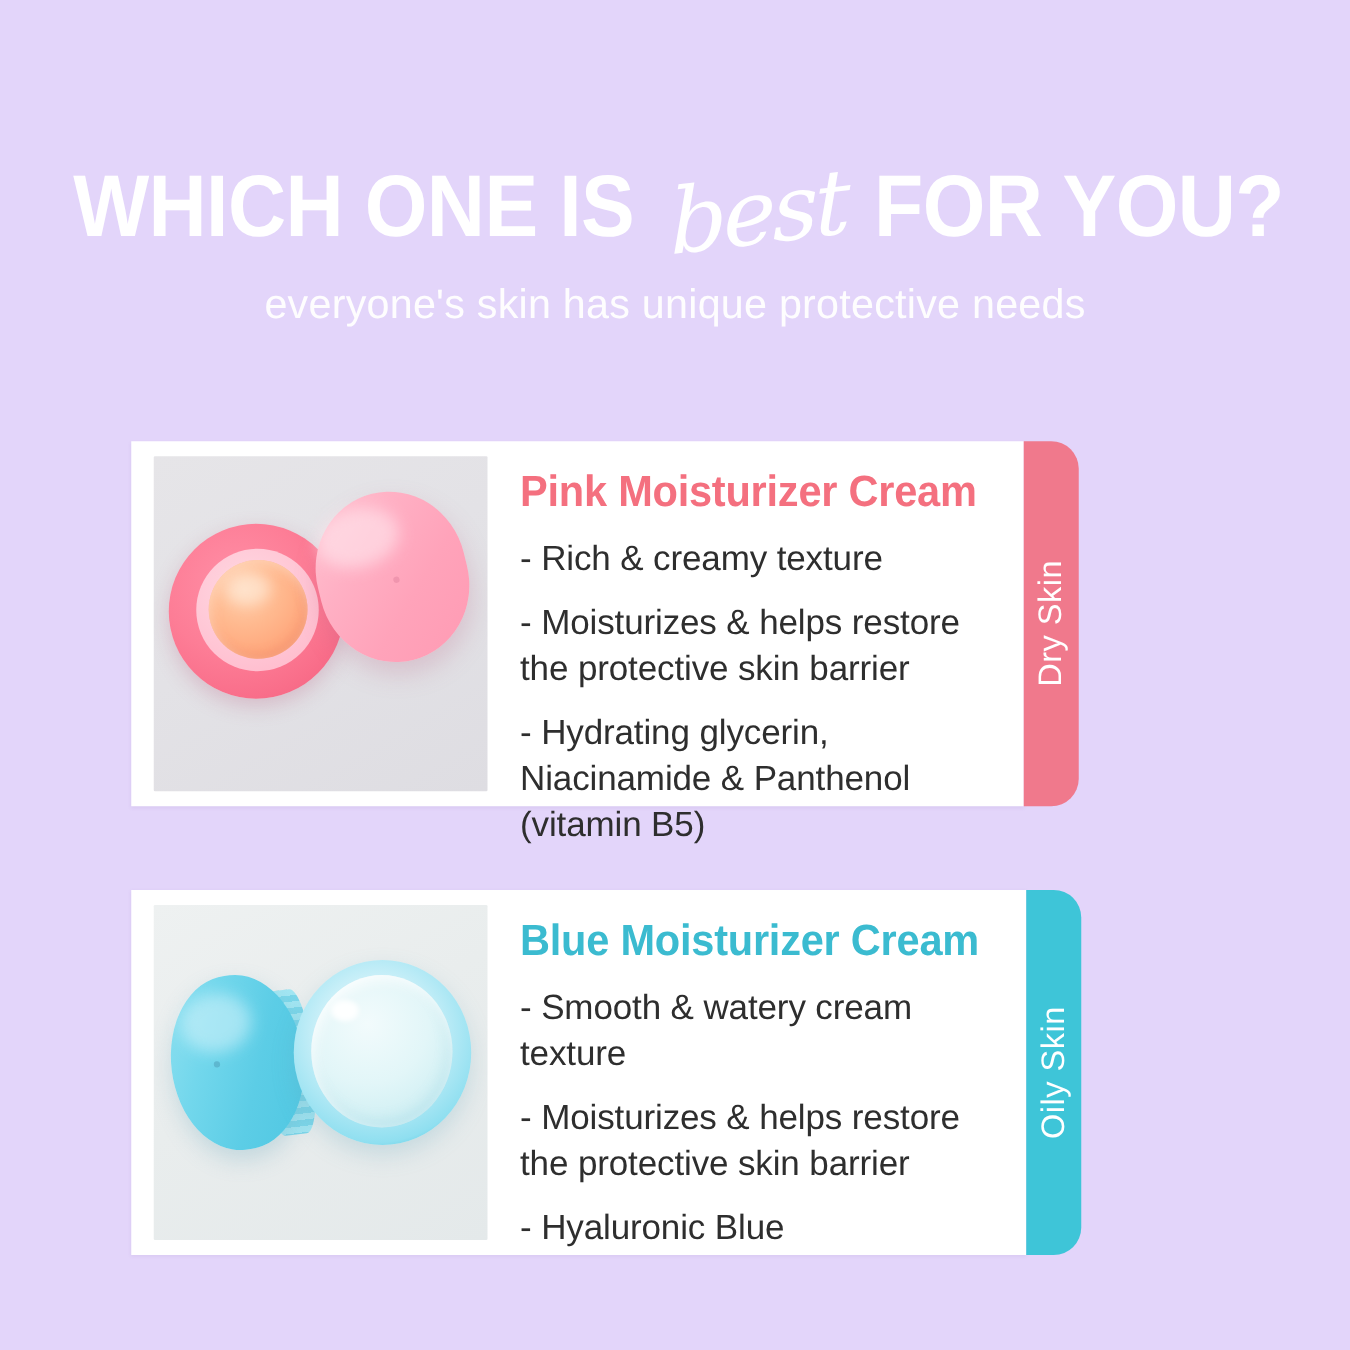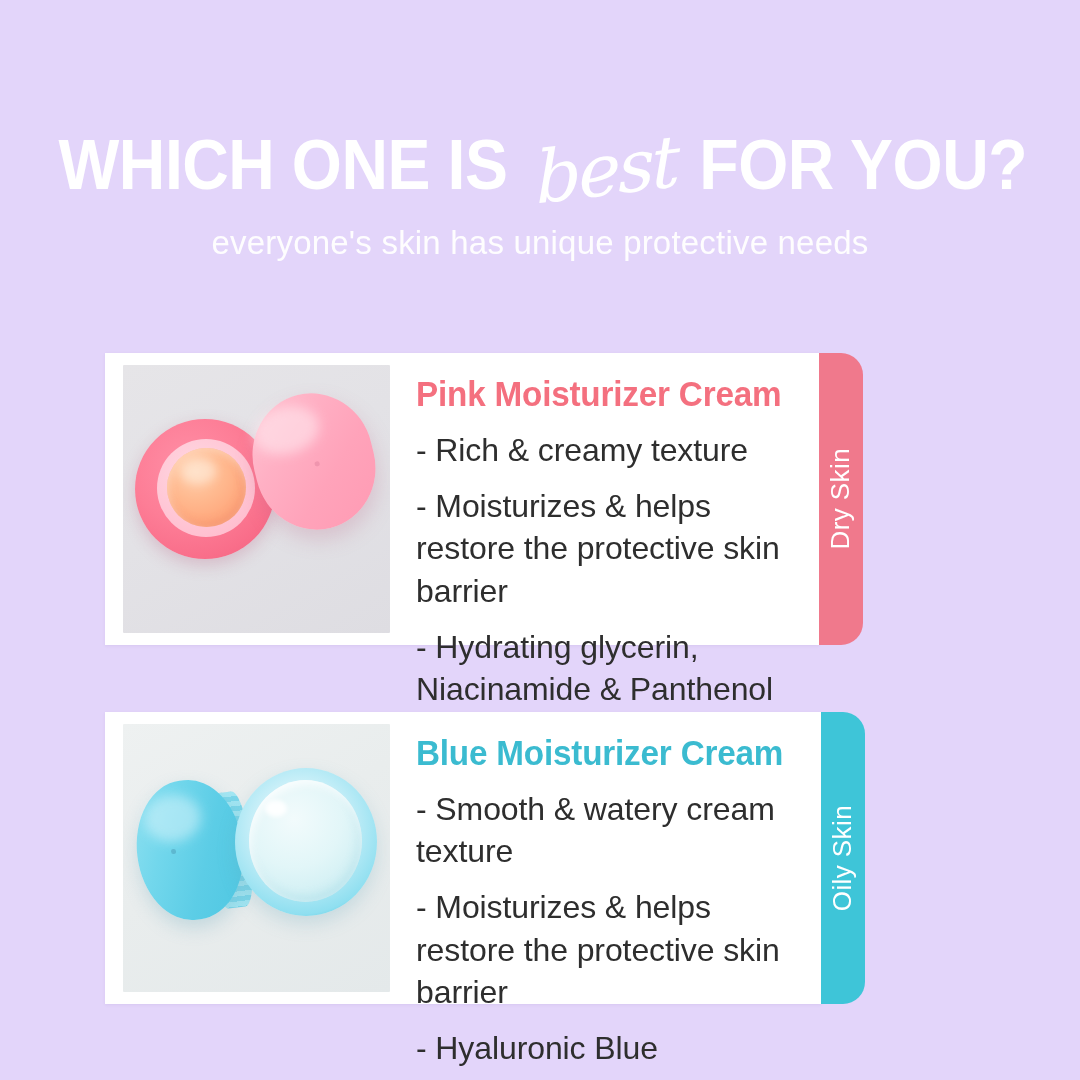--- a/index.html
+++ b/index.html
@@ -287,21 +287,21 @@
   .title-blue { color: #3bbbd0; }
 
   .bullets {
     list-style: none;
     margin: 0;
     padding: 0;
   }
   .bullets li {
     font-family: "Liberation Sans", sans-serif;
     font-weight: 400;
-    font-size: 32px;
+    font-size: 28px;
     line-height: 1.32;
     color: #2e2e2e;
     margin-bottom: 14px;
     letter-spacing: -0.1px;
   }
   .bullets li:last-child { margin-bottom: 0; }
 
   
   .tab {
     width: 44px;

